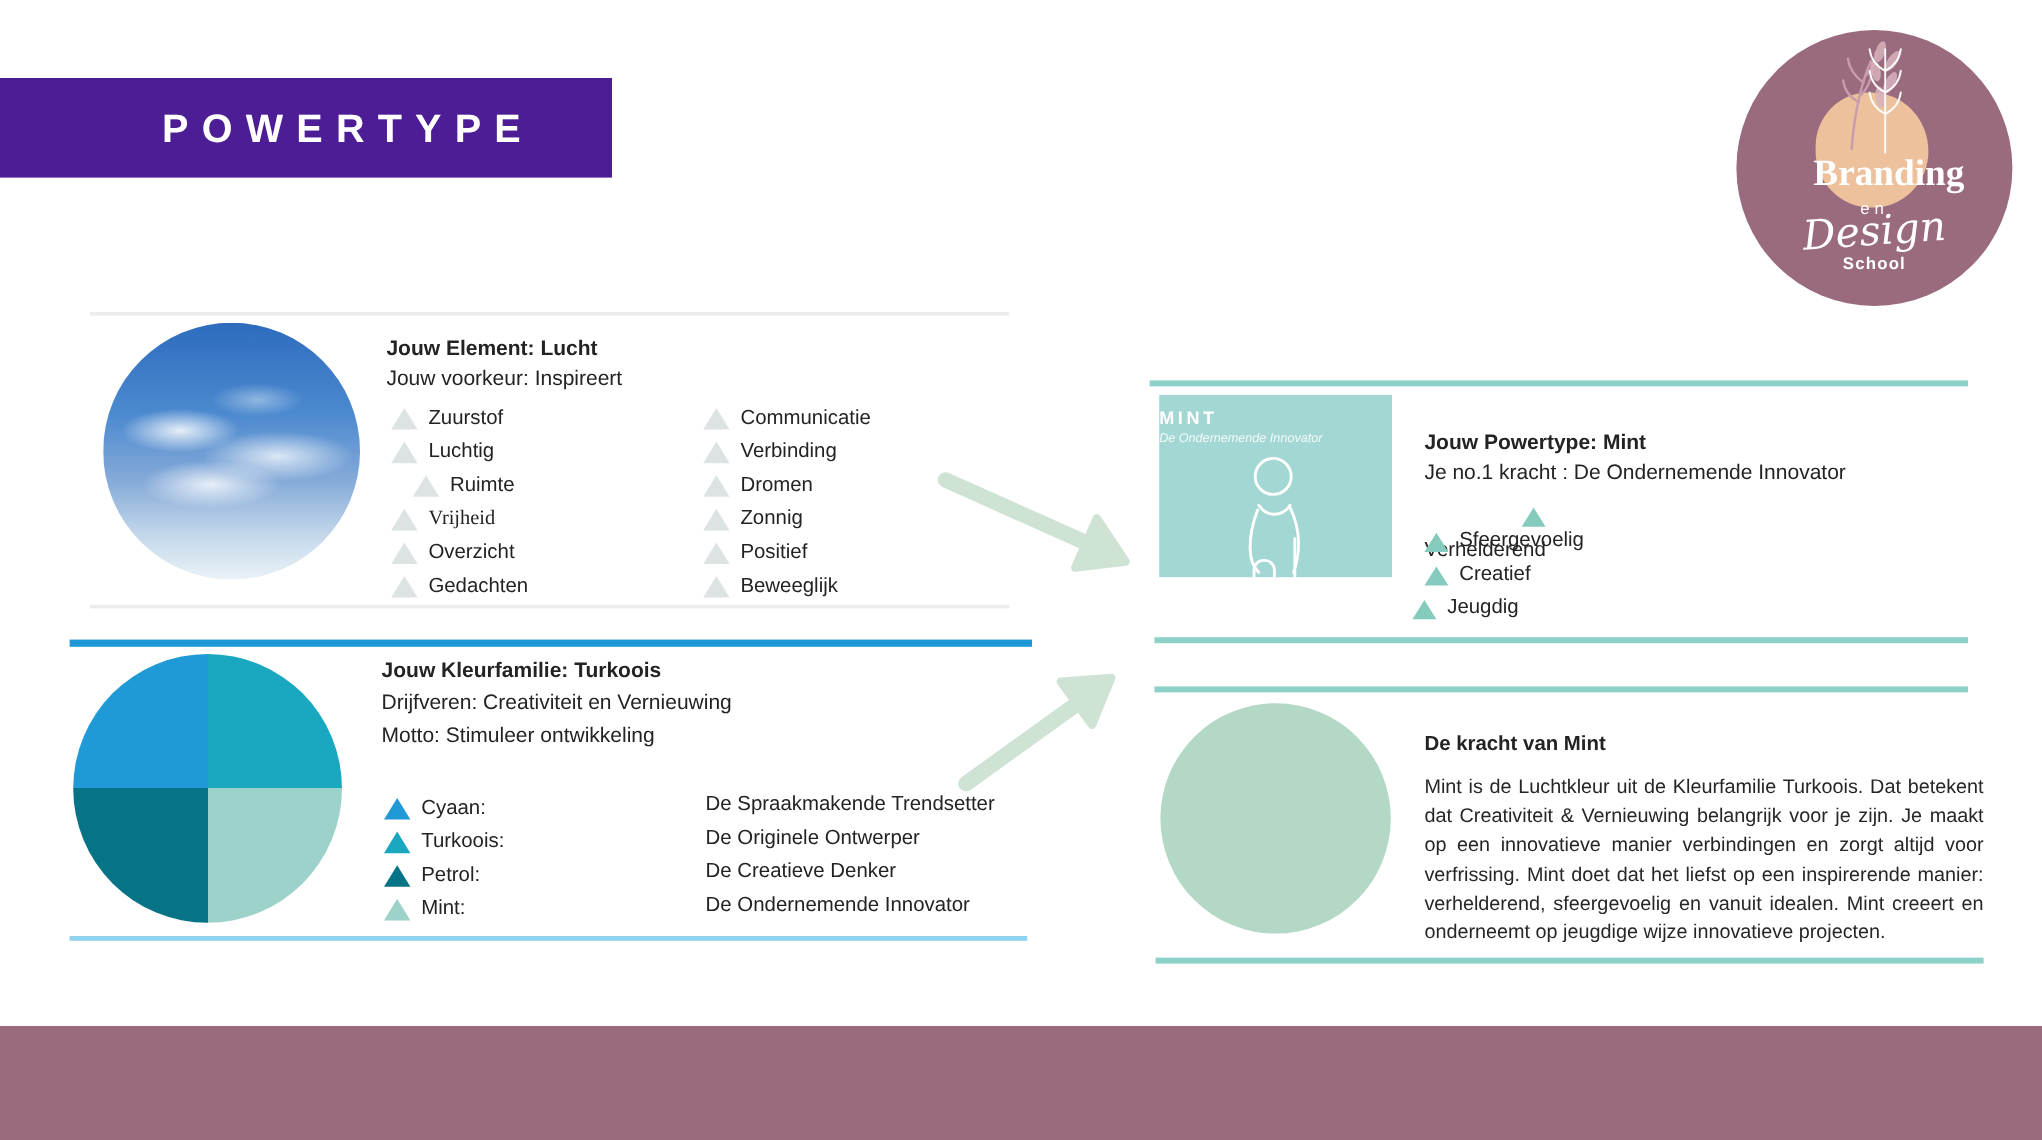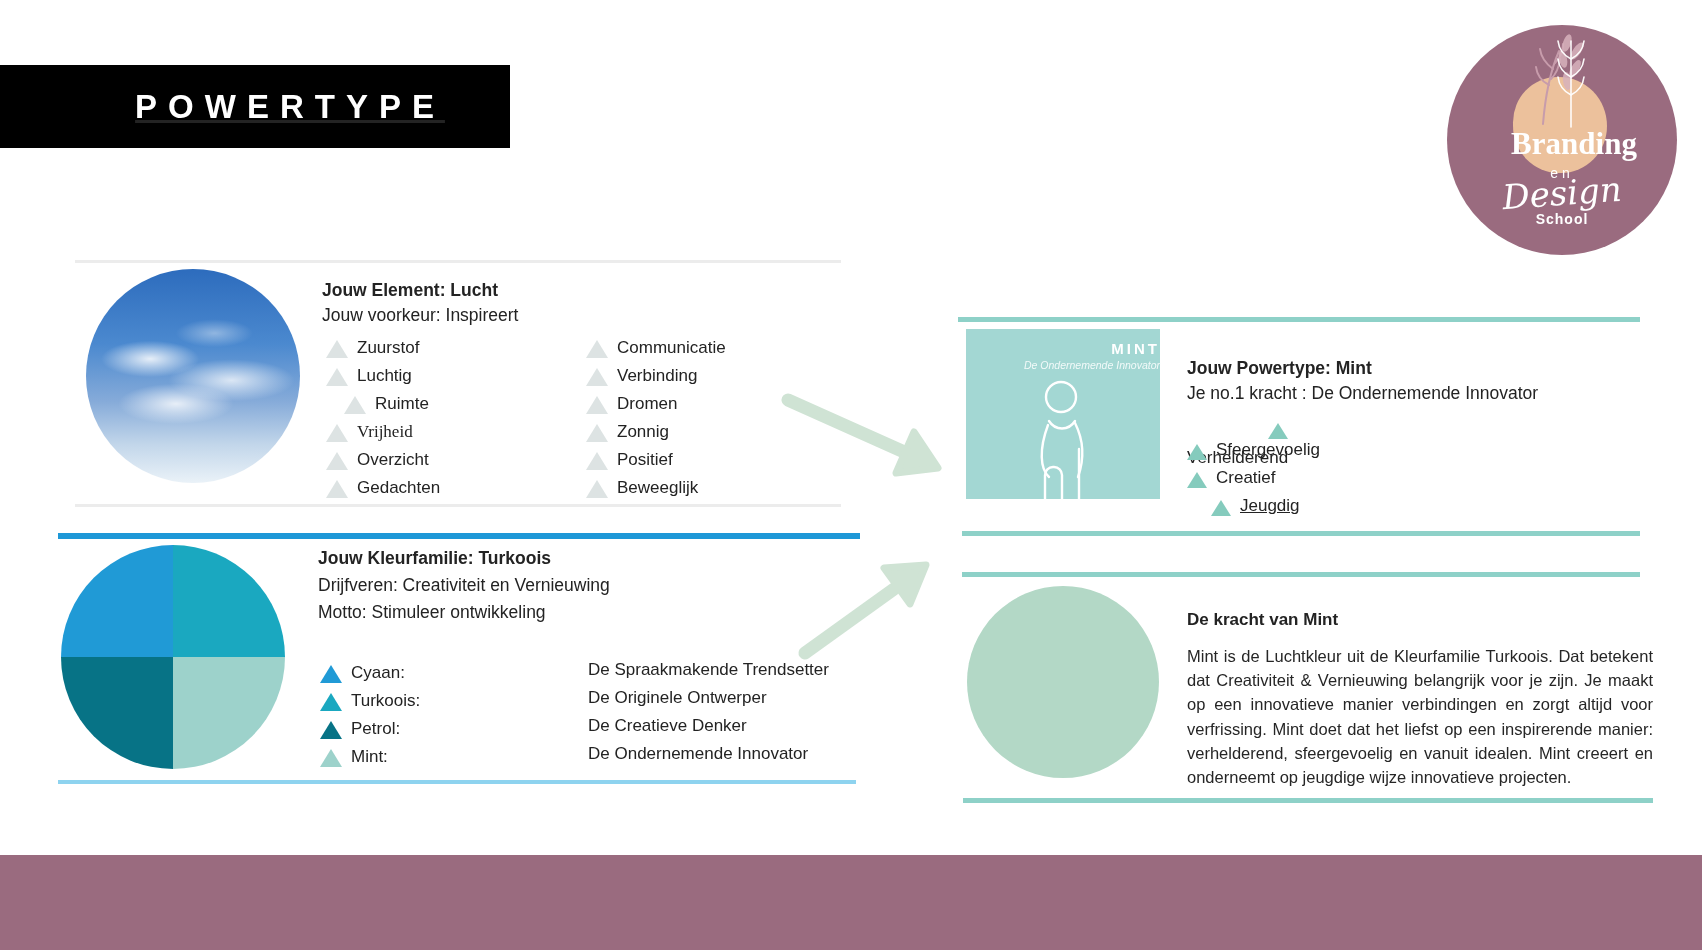--- a/index.html
+++ b/index.html
@@ -36,35 +36,35 @@
       radial-gradient(70px 26px at 30% 42%, rgba(255,255,255,.85), rgba(255,255,255,0) 70%),
       radial-gradient(90px 30px at 68% 52%, rgba(255,255,255,.75), rgba(255,255,255,0) 70%),
       radial-gradient(80px 28px at 42% 63%, rgba(255,255,255,.8), rgba(255,255,255,0) 72%),
       radial-gradient(55px 20px at 60% 30%, rgba(255,255,255,.4), rgba(255,255,255,0) 70%),
       linear-gradient(180deg,#2d6cbd 0%,#4b89cf 35%,#86abd9 62%,#c2d6ea 82%,#eaf2f8 100%);}
 
   
   .pie{left:61px;top:545px;width:224px;height:224px;border-radius:50%;}
 
   
-  .mint-card{left:966px;top:329px;width:194px;height:170px;text-align:right;}
+  .mint-card{left:966px;top:329px;width:194px;height:152px;text-align:left;}
   .mint-card .card-title{margin-top:11px;color:#fff;font-size:15px;font-weight:bold;letter-spacing:3px;}
   .mint-card .card-sub{color:#f2faf9;font-size:10.5px;font-style:italic;margin-top:2px;}
 
   .mint-circle{left:967px;top:586px;width:192px;height:192px;border-radius:50%;}
 
   .para{left:1187px;top:644px;width:466px;font-size:16.5px;line-height:24.2px;text-align:justify;color:#262626;}
 
   .footer{left:0;top:855px;width:1702px;height:95px;}
   svg{display:block;}
 </style>
 </head>
 <body>
 
-<div class="abs banner" style="background:#000000;text-decoration:underline;">
+<div class="abs banner" style="background:#4c1d95;">
   <div class="banner-text">POWERTYPE</div>
 </div>
 
 <div class="abs logo" style="background:#9a6b7f;">
   <div class="logo-peach" style="background:#ecc19c;"></div>
   <svg class="logo-sprigs" width="120" height="100" viewBox="0 0 120 100">
     <g fill="none" stroke="#c79cab" stroke-width="2" stroke-linecap="round">
       <path d="M38 95 C40 70 44 45 54 22"></path>
       <path d="M48 40 C40 34 36 28 35 20"></path>
         <path d="M50 34 C56 28 58 22 58 15"></path>
@@ -222,21 +222,21 @@
     <span>Verhelderend</span>
   </div>
 <div class="abs row" style="left:1187px;top:440px;">
     <span class="tri small" style="--c:#85cbbd;"></span>
     <span>Sfeergevoelig</span>
   </div>
 <div class="abs row" style="left:1187px;top:468px;">
     <span class="tri small" style="--c:#85cbbd;"></span>
     <span>Creatief</span>
   </div>
-<div class="abs row" style="left:1211px;top:496px;text-decoration:underline;">
+<div class="abs row" style="left:1177px;top:496px;">
     <span class="tri small" style="--c:#85cbbd;"></span>
     <span>Jeugdig</span>
   </div>
 
 <div class="abs" style="left:962px;top:531px;width:678px;height:5px;background:#8ed1c8;"></div>
 
 <div class="abs" style="left:962px;top:572px;width:678px;height:5px;background:#8ed1c8;"></div>
 <div class="abs mint-circle" style="background:#b3d8c6;"></div>
 
 <div class="abs title" style="left:1187px;top:610px;font-size:17px;">De kracht van Mint</div>

